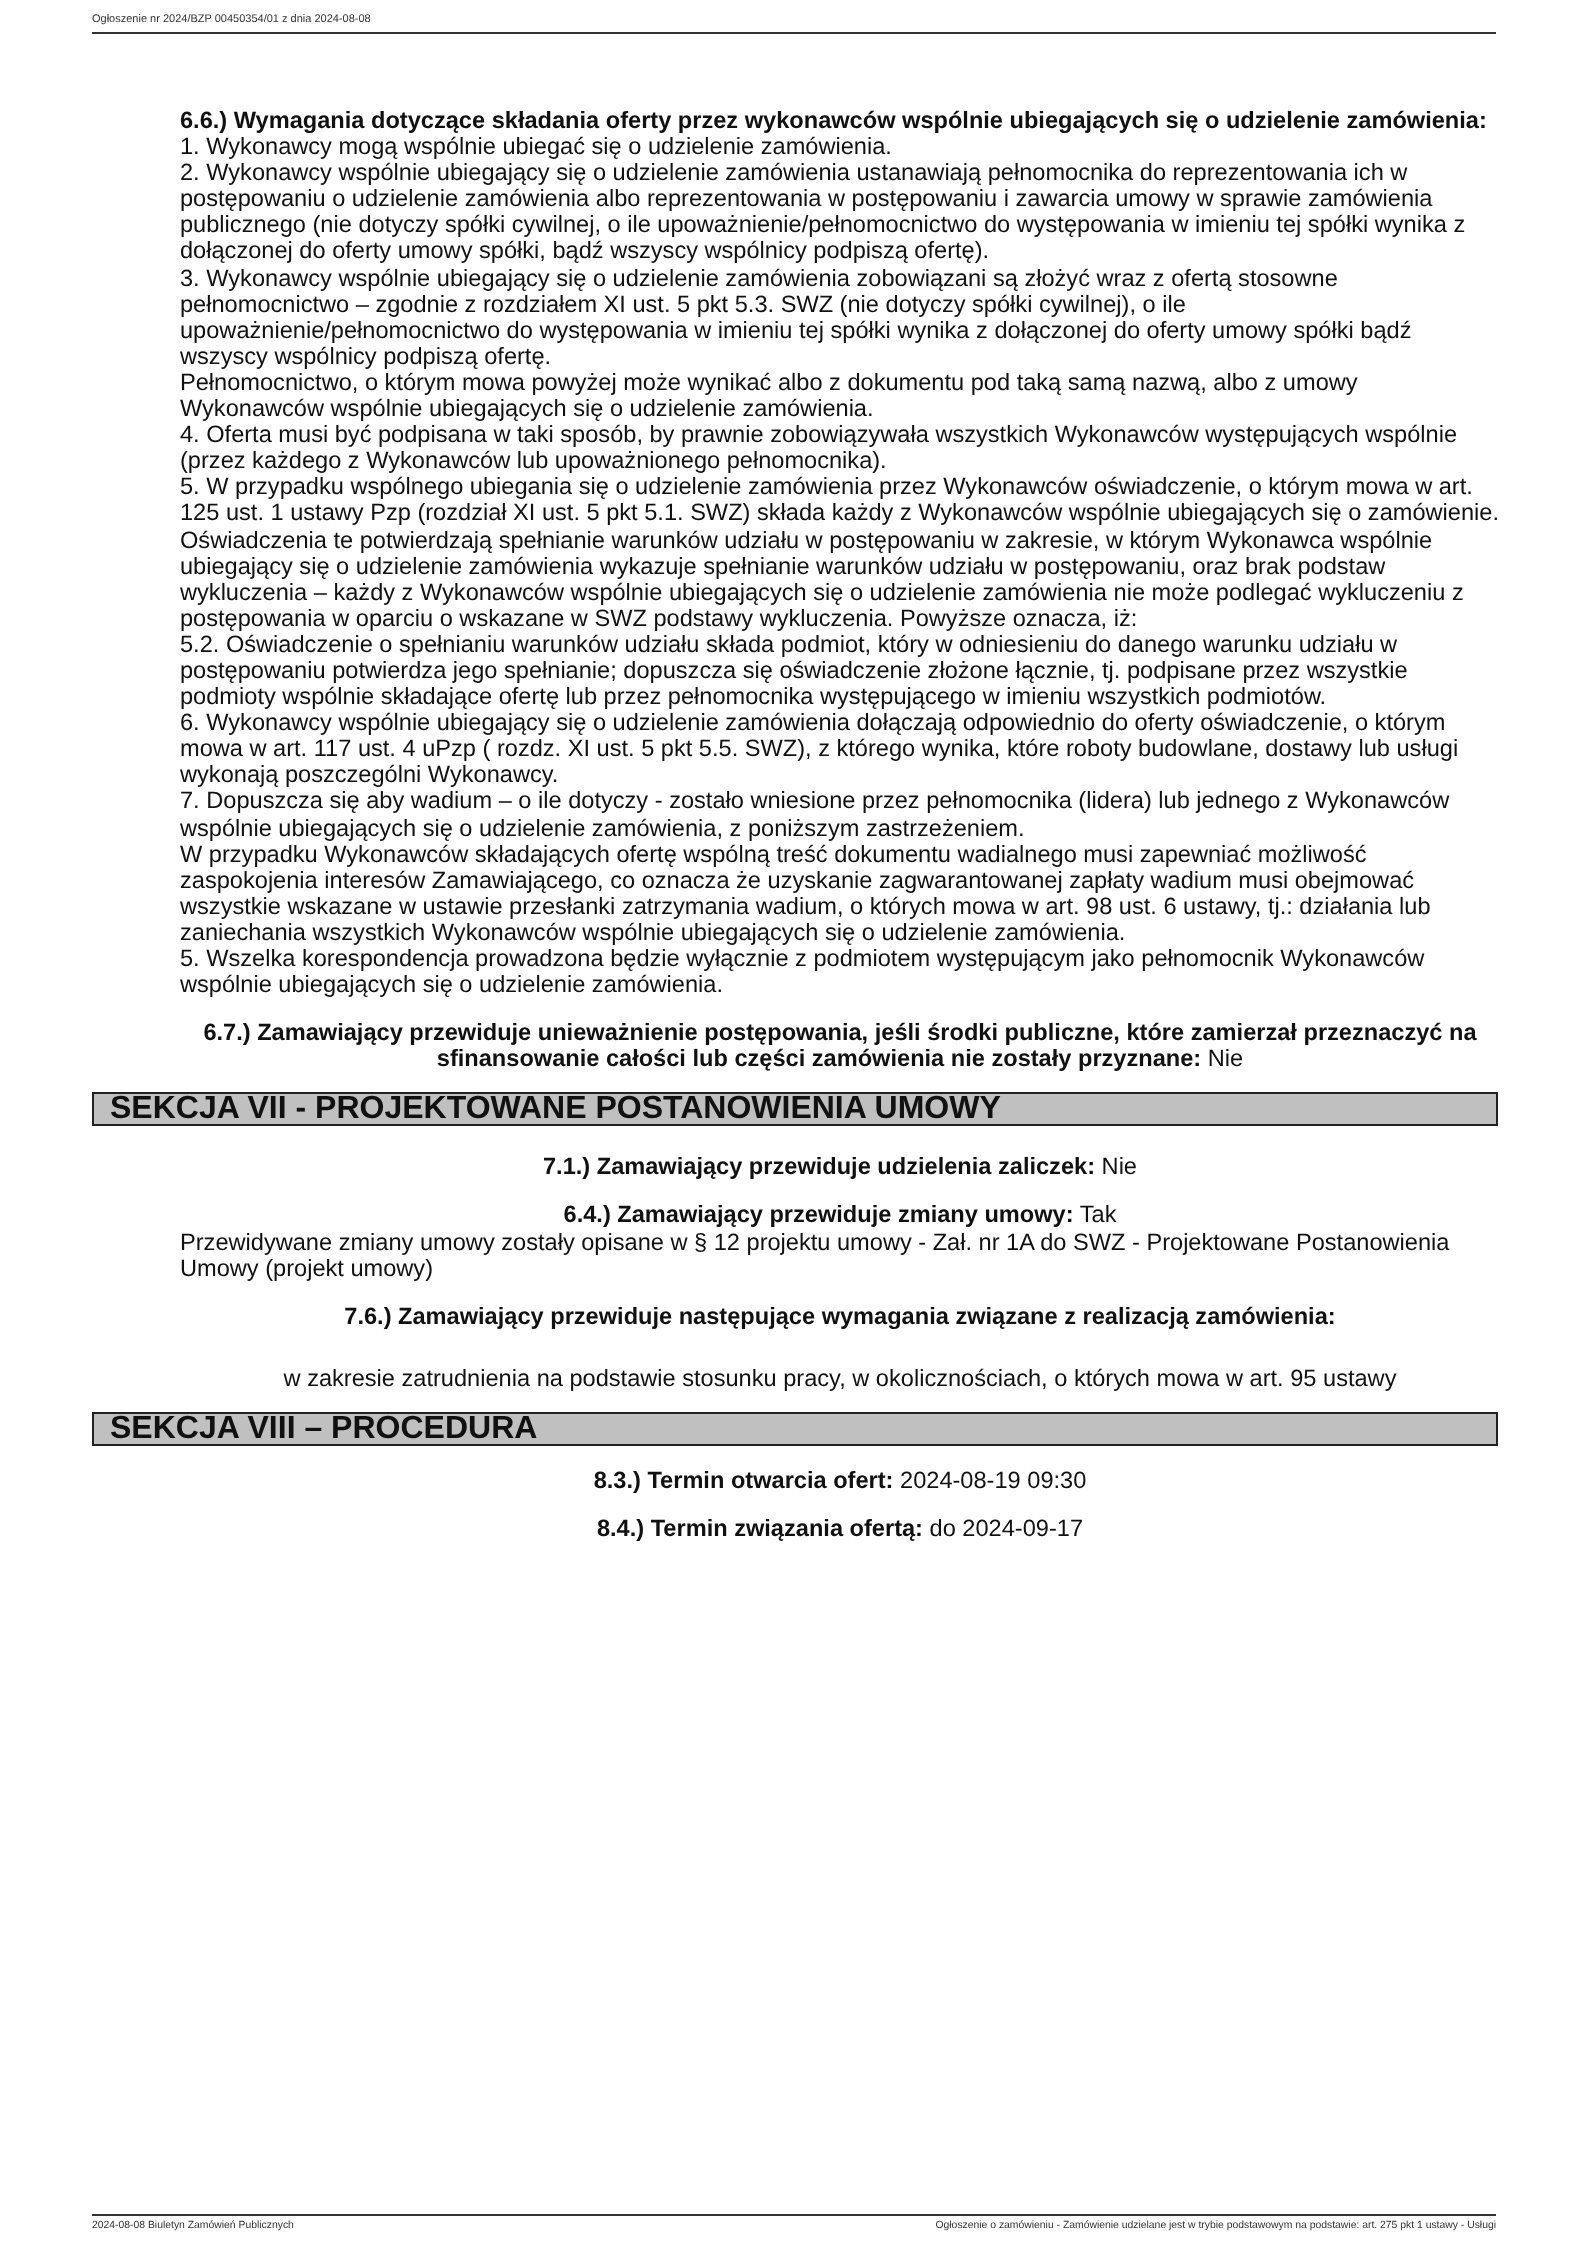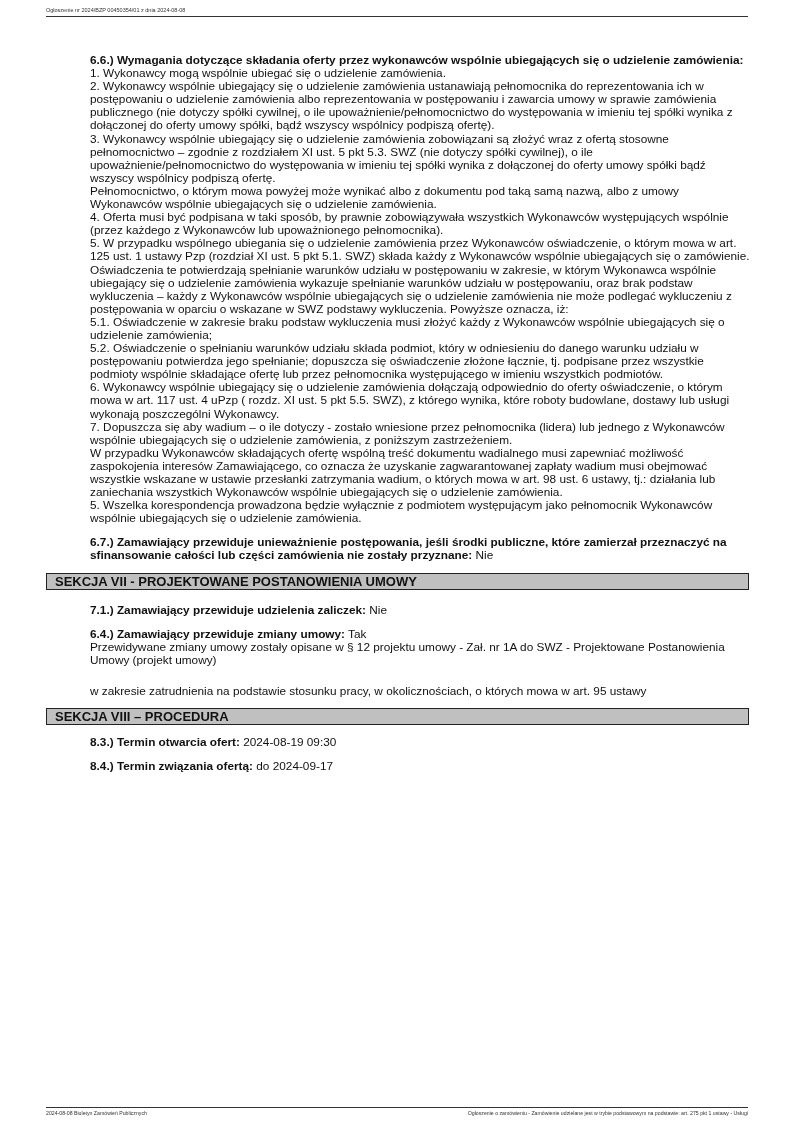--- a/index.html
+++ b/index.html
@@ -16,57 +16,57 @@
     position: absolute; left: 46px; top: 1107px; width: 702px;
     border-top: 1px solid #333; height: 12px;
     display: flex; justify-content: space-between; align-items: flex-start;
   }
   .page-footer span { font-size: 5.2px; color: #333; line-height: 9px; padding-top: 1px; }
   .content {
     position: absolute; left: 46px; top: 54px; width: 704px;
     font-size: 11.8px; line-height: 13.1px;
   }
   .content p { margin: 0; padding-left: 44px; }
-  .blk { margin-top: 11px !important; }
+  .blk { margin-top: 11px !important; text-align: center; }
   .b { font-weight: bold; }
   .section-bar {
     background: #c0c0c0; border: 1px solid #222;
-    font-weight: bold; font-size: 13px; line-height: 15px;
+    font-weight: bold; font-size: 16px; line-height: 15px;
     padding: 0 0 0 8px; margin-top: 10px; width: 693px;
   }
 </style>
 </head>
 <body>
 
 <div class="page-header">
   <span>Ogłoszenie nr 2024/BZP 00450354/01 z dnia 2024-08-08</span>
 </div>
 
 <div class="content">
   <p class="b">6.6.) Wymagania dotyczące składania oferty przez wykonawców wspólnie ubiegających się o udzielenie zamówienia:</p>
   <p>1. Wykonawcy mogą wspólnie ubiegać się o udzielenie zamówienia.</p>
   <p>2. Wykonawcy wspólnie ubiegający się o udzielenie zamówienia ustanawiają pełnomocnika do reprezentowania ich w postępowaniu o udzielenie zamówienia albo reprezentowania w postępowaniu i zawarcia umowy w sprawie zamówienia publicznego (nie dotyczy spółki cywilnej, o ile upoważnienie/pełnomocnictwo do występowania w imieniu tej spółki wynika z dołączonej do oferty umowy spółki, bądź wszyscy wspólnicy podpiszą ofertę).</p>
   <p>3. Wykonawcy wspólnie ubiegający się o udzielenie zamówienia zobowiązani są złożyć wraz z ofertą stosowne pełnomocnictwo – zgodnie z rozdziałem XI ust. 5 pkt 5.3. SWZ (nie dotyczy spółki cywilnej), o ile upoważnienie/pełnomocnictwo do występowania w imieniu tej spółki wynika z dołączonej do oferty umowy spółki bądź wszyscy wspólnicy podpiszą ofertę.</p>
   <p>Pełnomocnictwo, o którym mowa powyżej może wynikać albo z dokumentu pod taką samą nazwą, albo z umowy Wykonawców wspólnie ubiegających się o udzielenie zamówienia.</p>
   <p>4. Oferta musi być podpisana w taki sposób, by prawnie zobowiązywała wszystkich Wykonawców występujących wspólnie (przez każdego z Wykonawców lub upoważnionego pełnomocnika).</p>
   <p>5. W przypadku wspólnego ubiegania się o udzielenie zamówienia przez Wykonawców oświadczenie, o którym mowa w art. 125 ust. 1 ustawy Pzp (rozdział XI ust. 5 pkt 5.1. SWZ) składa każdy z Wykonawców wspólnie ubiegających się o zamówienie. Oświadczenia te potwierdzają spełnianie warunków udziału w postępowaniu w zakresie, w którym Wykonawca wspólnie ubiegający się o udzielenie zamówienia wykazuje spełnianie warunków udziału w postępowaniu, oraz brak podstaw wykluczenia – każdy z Wykonawców wspólnie ubiegających się o udzielenie zamówienia nie może podlegać wykluczeniu z postępowania w oparciu o wskazane w SWZ podstawy wykluczenia. Powyższe oznacza, iż:</p>
-  <p>5.1. Oświadczenie w zakresie braku podstaw wykluczenia musi złożyć każdy z Wykonawców wspólnie ubiegających się o udzielenie zamówienia;</p>
   <p>5.2. Oświadczenie o spełnianiu warunków udziału składa podmiot, który w odniesieniu do danego warunku udziału w postępowaniu potwierdza jego spełnianie; dopuszcza się oświadczenie złożone łącznie, tj. podpisane przez wszystkie podmioty wspólnie składające ofertę lub przez pełnomocnika występującego w imieniu wszystkich podmiotów.</p>
   <p>6. Wykonawcy wspólnie ubiegający się o udzielenie zamówienia dołączają odpowiednio do oferty oświadczenie, o którym mowa w art. 117 ust. 4 uPzp ( rozdz. XI ust. 5 pkt 5.5. SWZ), z którego wynika, które roboty budowlane, dostawy lub usługi wykonają poszczególni Wykonawcy.</p>
   <p>7. Dopuszcza się aby wadium – o ile dotyczy - zostało wniesione przez pełnomocnika (lidera) lub jednego z Wykonawców wspólnie ubiegających się o udzielenie zamówienia, z poniższym zastrzeżeniem.</p>
   <p>W przypadku Wykonawców składających ofertę wspólną treść dokumentu wadialnego musi zapewniać możliwość zaspokojenia interesów Zamawiającego, co oznacza że uzyskanie zagwarantowanej zapłaty wadium musi obejmować wszystkie wskazane w ustawie przesłanki zatrzymania wadium, o których mowa w art. 98 ust. 6 ustawy, tj.: działania lub zaniechania wszystkich Wykonawców wspólnie ubiegających się o udzielenie zamówienia.</p>
   <p>5. Wszelka korespondencja prowadzona będzie wyłącznie z podmiotem występującym jako pełnomocnik Wykonawców wspólnie ubiegających się o udzielenie zamówienia.</p>
 
   <p class="blk"><span class="b">6.7.) Zamawiający przewiduje unieważnienie postępowania, jeśli środki publiczne, które zamierzał przeznaczyć na sfinansowanie całości lub części zamówienia nie zostały przyznane:</span><span> Nie</span></p>
 
   <div class="section-bar">SEKCJA VII - PROJEKTOWANE POSTANOWIENIA UMOWY</div>
 
   <p class="blk" style="margin-top:14px !important"><span class="b">7.1.) Zamawiający przewiduje udzielenia zaliczek:</span><span> Nie</span></p>
   <p class="blk"><span class="b">6.4.) Zamawiający przewiduje zmiany umowy:</span><span> Tak</span></p>
   <p>Przewidywane zmiany umowy zostały opisane w § 12 projektu umowy - Zał. nr 1A do SWZ - Projektowane Postanowienia Umowy (projekt umowy)</p>
+  <p class="blk b">7.6.) Zamawiający przewiduje następujące wymagania związane z realizacją zamówienia:</p>
   <p class="blk" style="margin-top:18px !important">w zakresie zatrudnienia na podstawie stosunku pracy, w okolicznościach, o których mowa w art. 95 ustawy</p>
 
   <div class="section-bar">SEKCJA VIII – PROCEDURA</div>
 
   <p class="blk"><span class="b">8.3.) Termin otwarcia ofert:</span><span> 2024-08-19 09:30</span></p>
   <p class="blk"><span class="b">8.4.) Termin związania ofertą:</span><span> do 2024-09-17</span></p>
 </div>
 
 <div class="page-footer">
   <span>2024-08-08 Biuletyn Zamówień Publicznych</span>

